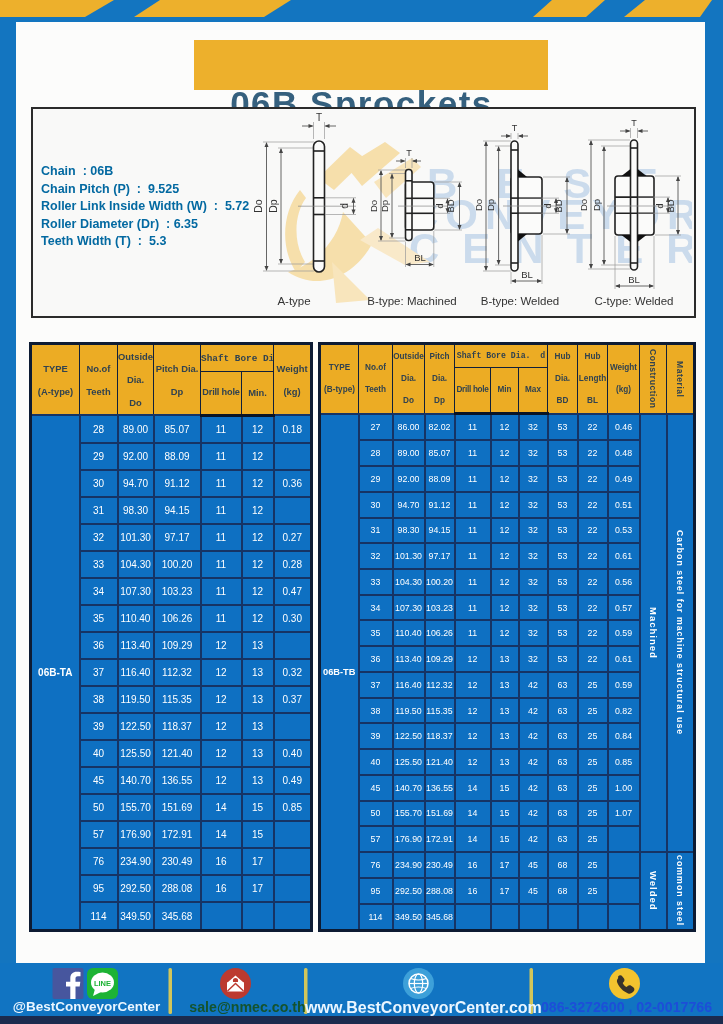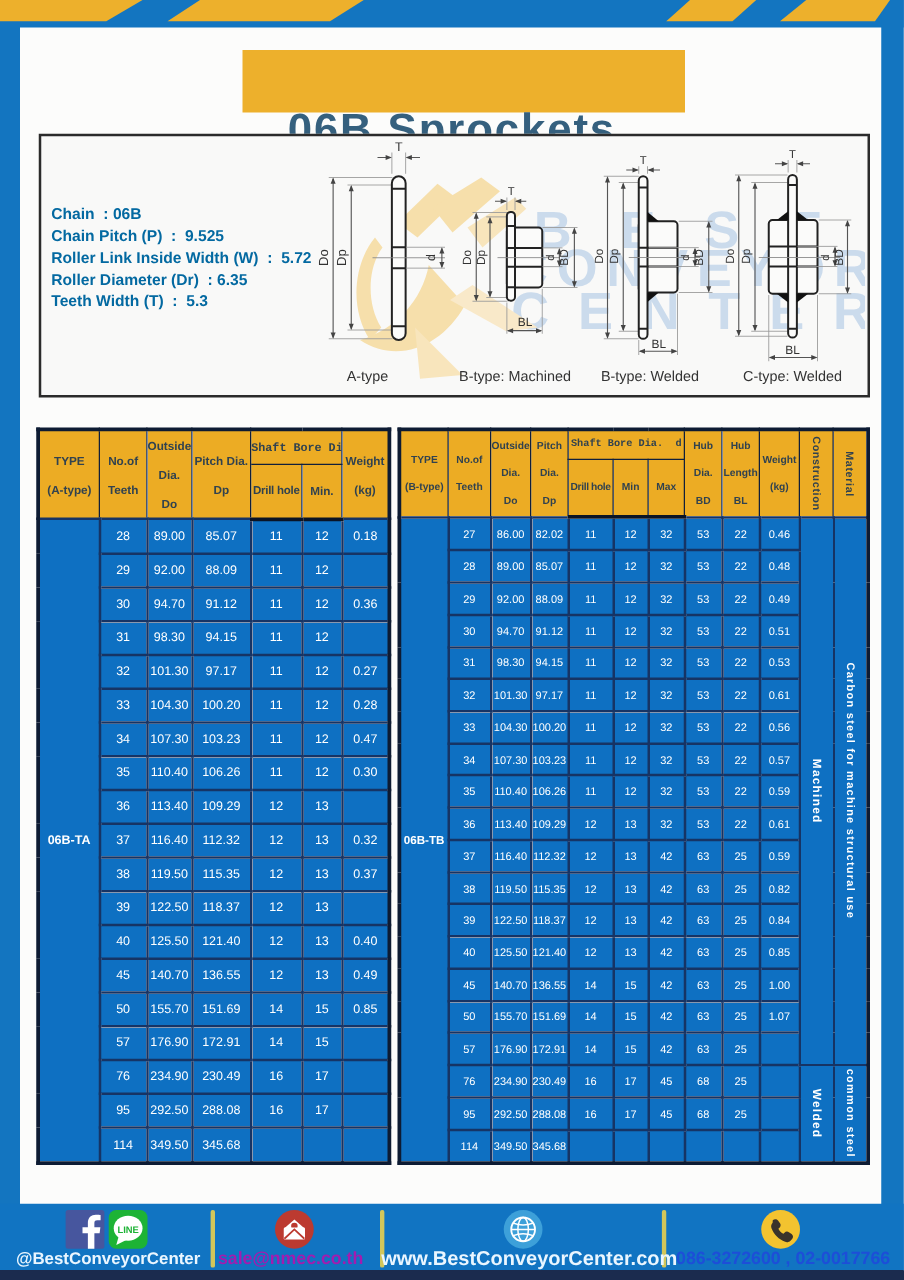--- a/index.html
+++ b/index.html
@@ -708,15 +708,15 @@
 <circle cx="418.5" cy="983.5" r="15.5" fill="#3da0d9"></circle>
 <circle cx="418.5" cy="983.5" r="9.5" fill="none" stroke="#fff" stroke-width="1.5"></circle>
 <ellipse cx="418.5" cy="983.5" rx="4.2" ry="9.5" fill="none" stroke="#fff" stroke-width="1.2"></ellipse>
 <line x1="409" y1="983.5" x2="428" y2="983.5" stroke="#fff" stroke-width="1.2"></line>
 <path d="M410.5,978.5 Q418.5,981.5 426.5,978.5" fill="none" stroke="#fff" stroke-width="1.2"></path>
 <path d="M410.5,988.5 Q418.5,985.5 426.5,988.5" fill="none" stroke="#fff" stroke-width="1.2"></path>
 <circle cx="624.5" cy="983.5" r="15.5" fill="#f3c32f"></circle>
 <path d="M618.2,976.2 c1.2,-1.2 3.2,-1.2 4.2,0.2 l1.6,2.2 c0.8,1.1 0.6,2.6 -0.4,3.5 l-0.9,0.8 c0.7,1.7 2.4,3.4 4.1,4.1 l0.8,-0.9 c0.9,-1 2.4,-1.2 3.5,-0.4 l2.2,1.6 c1.4,1 1.5,3 0.2,4.2 l-1.1,1.1 c-1.1,1.1 -2.8,1.5 -4.3,0.9 c-4.9,-1.9 -9,-6 -10.9,-10.9 c-0.6,-1.5 -0.2,-3.2 0.9,-4.3 Z" fill="#3a332b"></path>
 </svg>
 <div class="abs" style="left:0;top:999px;width:173px;text-align:center;font-size:13.5px;font-weight:bold;color:#eaf6ff;">@BestConveyorCenter</div>
-<div class="abs" style="left:169px;top:999px;width:127px;text-align:center;font-size:14.2px;font-weight:bold;color:#a21caf;">sale@nmec.co.th</div>
+<div class="abs" style="left:184px;top:999px;width:127px;text-align:center;font-size:14.2px;font-weight:bold;color:#14532d;">sale@nmec.co.th</div>
 <div class="abs" style="left:305px;top:999px;width:222px;text-align:center;font-size:16px;font-weight:bold;color:#eaf6ff;">www.BestConveyorCenter.com</div>
 <div class="abs" style="left:535px;top:999px;width:183px;text-align:center;font-size:14.2px;font-weight:bold;color:#1d4ed8;">086-3272600 , 02-0017766</div>
 
 </body></html>

